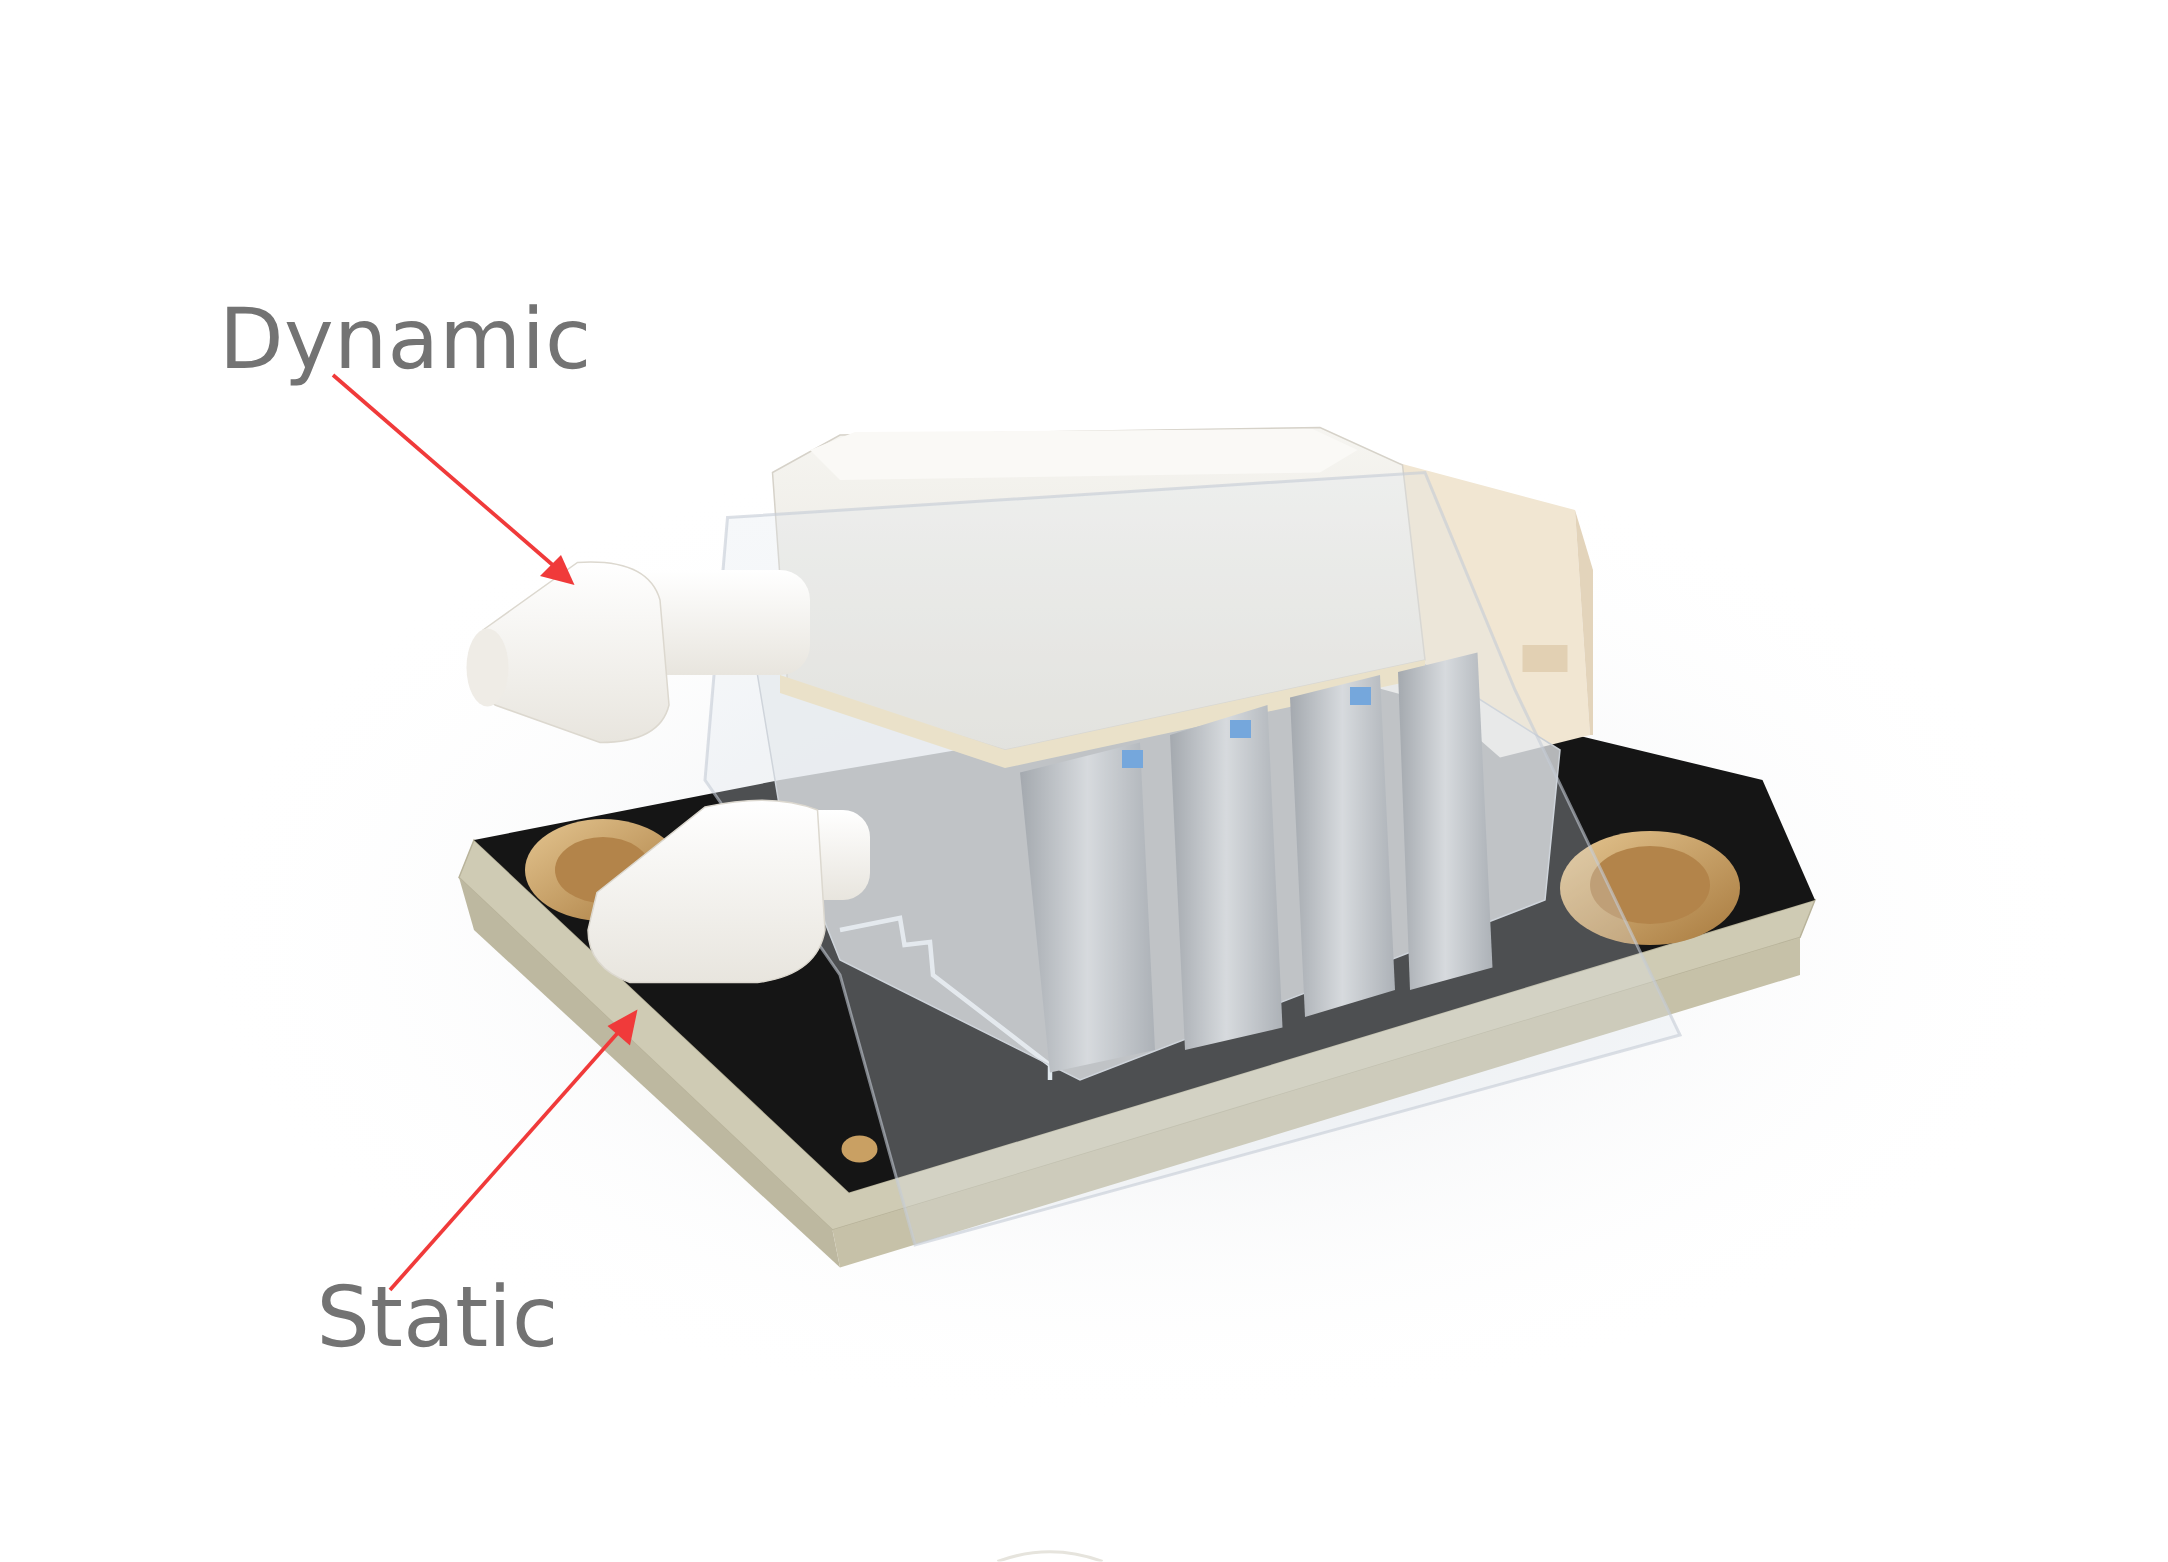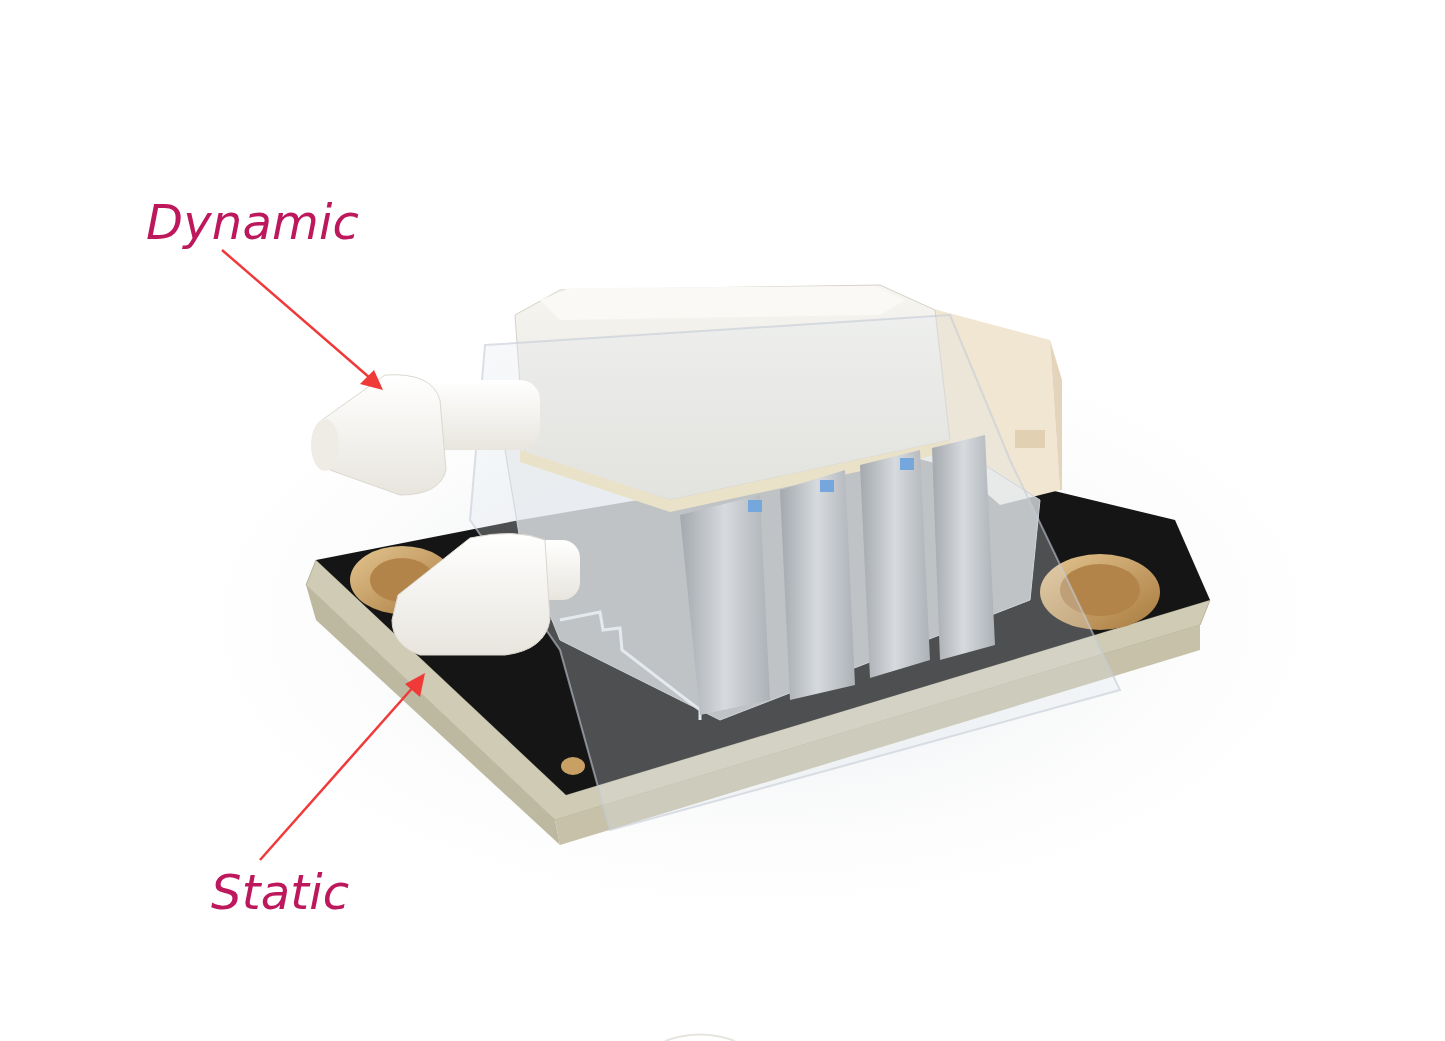--- a/index.html
+++ b/index.html
@@ -1,22 +1,22 @@
 <!DOCTYPE html>
 <html><head>
 <meta charset="utf-8">
 <style>
   html, body { margin:0; padding:0; background:#ffffff; }
   body { width:1445px; height:1041px; position:relative; overflow:hidden;
          font-family:"DejaVu Sans", sans-serif; }
   #scene { position:absolute; left:0; top:0; width:1445px; height:1041px; }
-  .label { position:absolute; color:#be185d; font-size:48px; letter-spacing:0.2px;
-           font-family:"DejaVu Sans", sans-serif; white-space:nowrap;font-style:italic; }
+  .label { position:absolute; color:#737373; font-size:56px; letter-spacing:0.2px;
+           font-family:"DejaVu Sans", sans-serif; white-space:nowrap; }
   #lbl-dynamic { left:146px; top:194px; }
-  #lbl-static { left:211px; top:864px; }
+  #lbl-static { left:211px; top:846px; }
 </style>
 </head>
 <body>
 
 <svg id="scene" viewBox="0 0 1445 1041" xmlns="http://www.w3.org/2000/svg">
   <defs>
     <radialGradient id="shadow" cx="50%" cy="50%" r="50%">
       <stop offset="0%" stop-color="#dfe2e6" stop-opacity="0.9"></stop>
       <stop offset="100%" stop-color="#ffffff" stop-opacity="0"></stop>
     </radialGradient>

